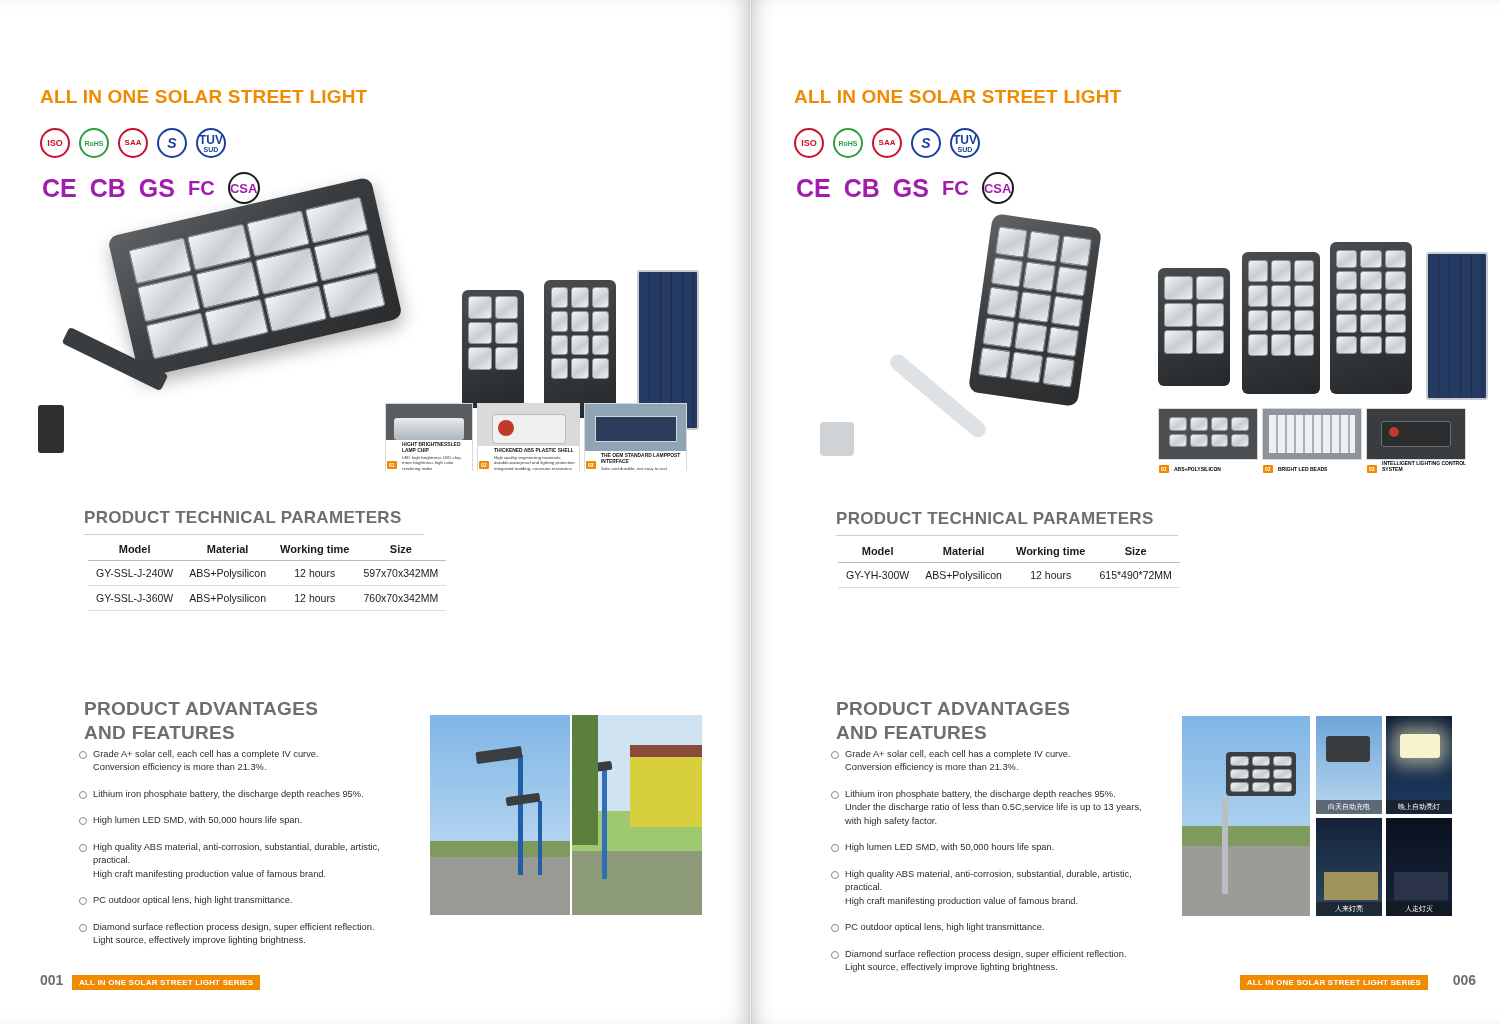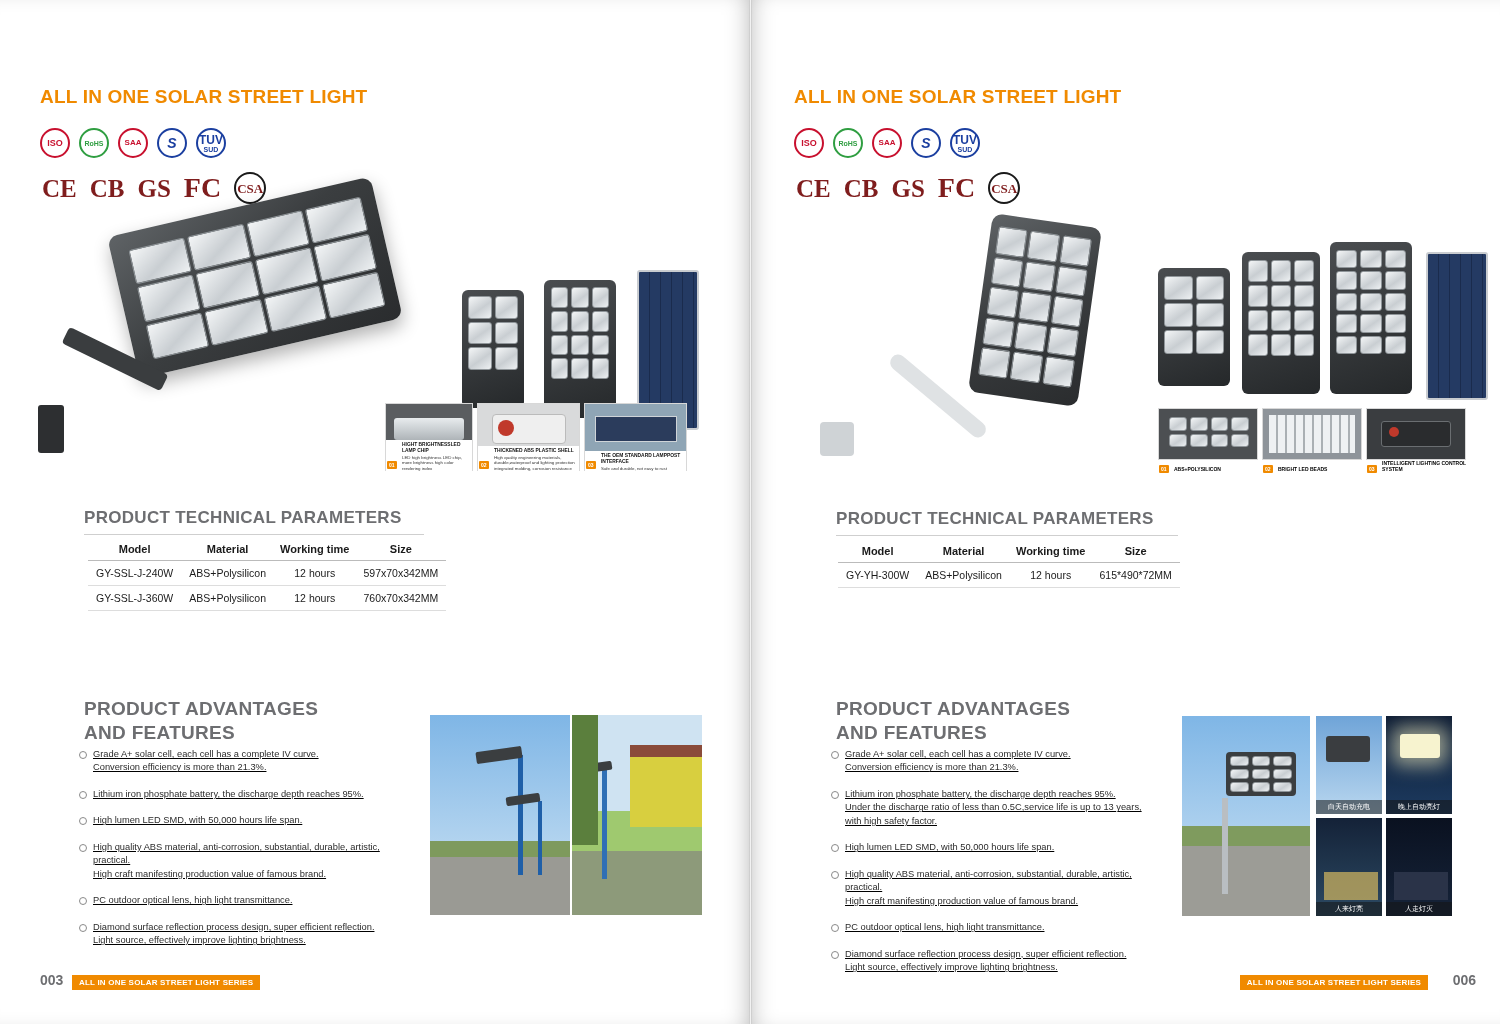--- a/index.html
+++ b/index.html
@@ -36,22 +36,22 @@
     display:flex; align-items:center; justify-content:center;
     font-size:9px; font-weight:bold; color:#c8102e;
     line-height:1;
   }
   .cbadge.green { border-color:#2f9e41; color:#2f9e41; }
   .cbadge.saa { border-color:#c8102e; color:#c8102e; font-size:8px; }
   .cbadge.s { border-color:#1b3fa0; color:#1b3fa0; font-size:14px; font-style:italic; }
   .cbadge.tuv { border-color:#1b3fa0; color:#1b3fa0; font-size:7px; flex-direction:column; }
   .cbadge.tuv b { font-size:12px; }
   .certs-flat { position:absolute; display:flex; gap:13px; align-items:center; }
-  .flat { font-size:25px; font-weight:bold; color:#7f1d1d; line-height:1; font-family:Liberation Serif, serif; }
-  .flat.small { font-size:28px; }
+  .flat { font-size:25px; font-weight:bold; color:#a21caf; line-height:1; font-family:Liberation Sans, sans-serif; }
+  .flat.small { font-size:20px; }
   .flat.circ { border:2.5px solid #1a1a1a; border-radius:50%; width:32px; height:32px; display:flex; align-items:center; justify-content:center; font-size:13px; }
   
   .hero { position:absolute; }
   .lamp-body {
     background:linear-gradient(150deg,#5f6366 0%,#3b3e40 45%,#2a2c2e 100%);
     border-radius:10px;
   }
   .panel-grid { position:absolute; display:grid; gap:3px; }
   .led-cell {
     background:linear-gradient(145deg,#f4f6f7,#c9ced2 55%,#eef1f3);
@@ -92,21 +92,21 @@
   .spec { position:absolute; border-collapse:collapse; font-size:10.5px; color:#1a1a1a; }
   .spec th {
     font-size:11px; font-weight:bold; text-align:center;
     padding:5px 6px; border-bottom:1px solid #bbb; white-space:nowrap;
   }
   .spec td {
     padding:6px 8px; border-bottom:1px solid #ddd; text-align:center; white-space:nowrap;
   }
   .spec td.model { text-align:left; }
   
-  .adv-list { position:absolute;text-decoration:underline; }
+  .adv-list { position:absolute; }
   .adv-item { position:relative; padding-left:15px; margin-bottom:13px; font-size:9.3px; color:#2b2b2b; line-height:1.45; }
   .adv-item:before {
     content:""; position:absolute; left:1px; top:3px;
     width:6px; height:6px; border-radius:50%;
     border:1.4px solid #8a8a8a;
   }
   
   .photo { position:absolute; overflow:hidden; }
   .sky { background:linear-gradient(#7fb6e6,#cfe4f4); }
   .cell-photo { position:absolute; overflow:hidden; }
@@ -292,21 +292,21 @@
     <div class="photo" style="left:572px; top:715px; width:130px; height:200px; background:#9fc96f;">
       <div style="position:absolute; left:0; top:0; width:100%; height:96px; background:#cfe3f2;"></div>
       <div style="position:absolute; left:58px; top:38px; width:72px; height:74px; background:#d8cf3f;"></div>
       <div style="position:absolute; left:58px; top:30px; width:72px; height:12px; background:#8a4b3a;"></div>
       <div style="position:absolute; left:0; bottom:0; width:100%; height:64px; background:#8d9a7a;"></div>
       <div style="position:absolute; left:30px; top:54px; width:5px; height:110px; background:#2f6fb5;"></div>
       <div style="position:absolute; left:6px; top:48px; width:34px; height:9px; background:#3b3e40; transform:rotate(-8deg); border-radius:2px;"></div>
       <div style="position:absolute; left:0; top:0; width:26px; height:130px; background:#5b7f3d;"></div>
     </div>
 
-    <div class="footer-num" style="left:40px;">003</div>
+    <div class="footer-num" style="left:40px;">001</div>
     <div class="footer-tag" style="left:72px;">ALL IN ONE SOLAR STREET LIGHT SERIES</div>
   </div>
 
   <div class="page right">
 
     <div class="title" style="left:44px; top:86px;">ALL IN ONE SOLAR STREET LIGHT</div>
 
     <div class="certs-round" style="left:44px; top:128px;">
       <div class="cbadge">
           <span>ISO</span>

